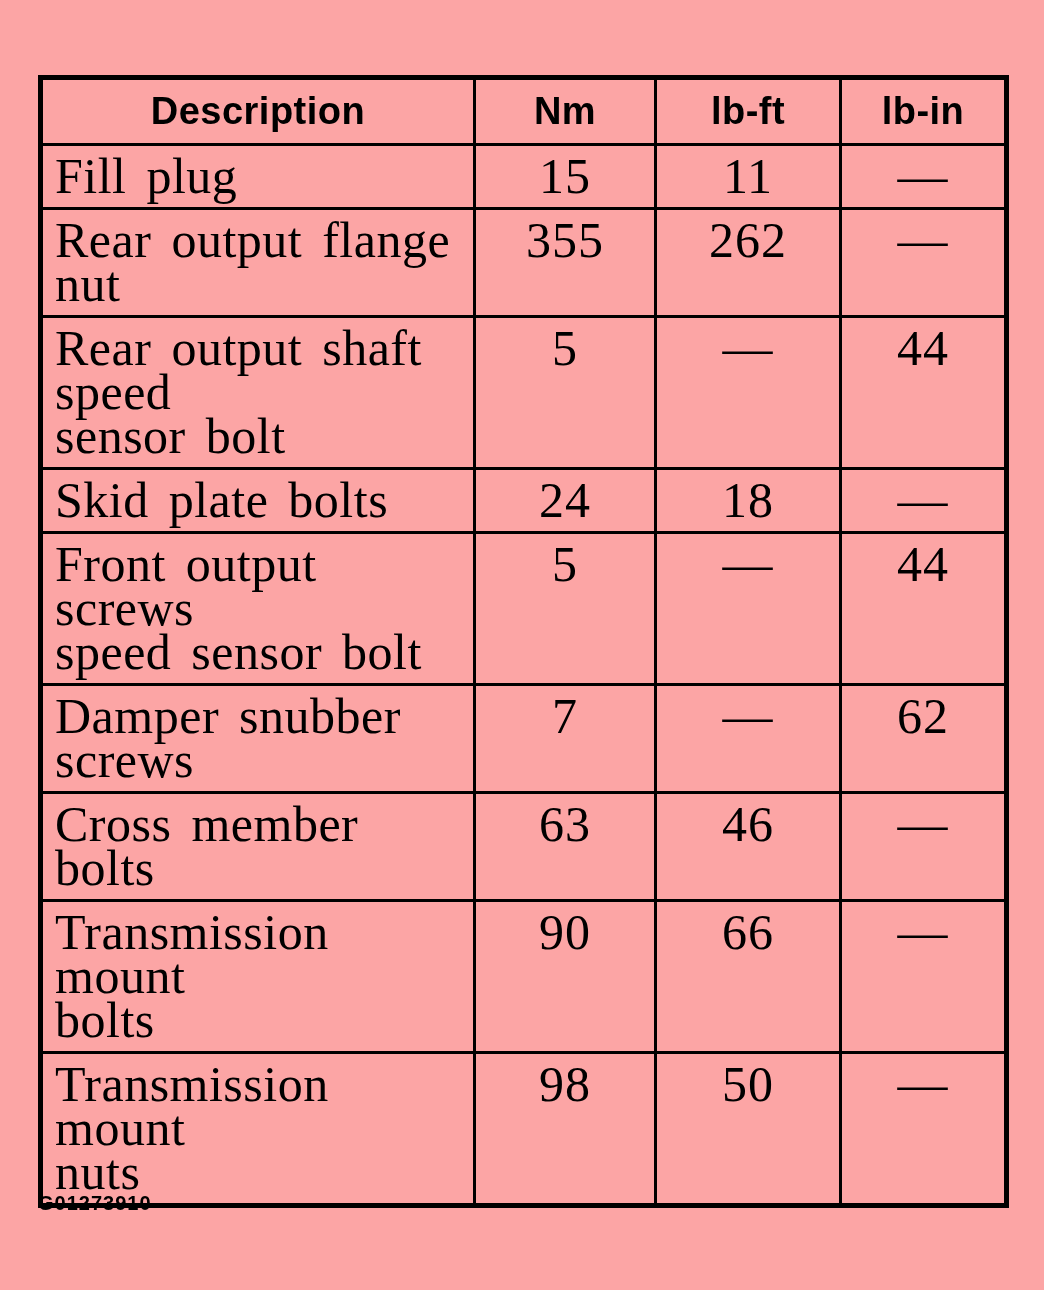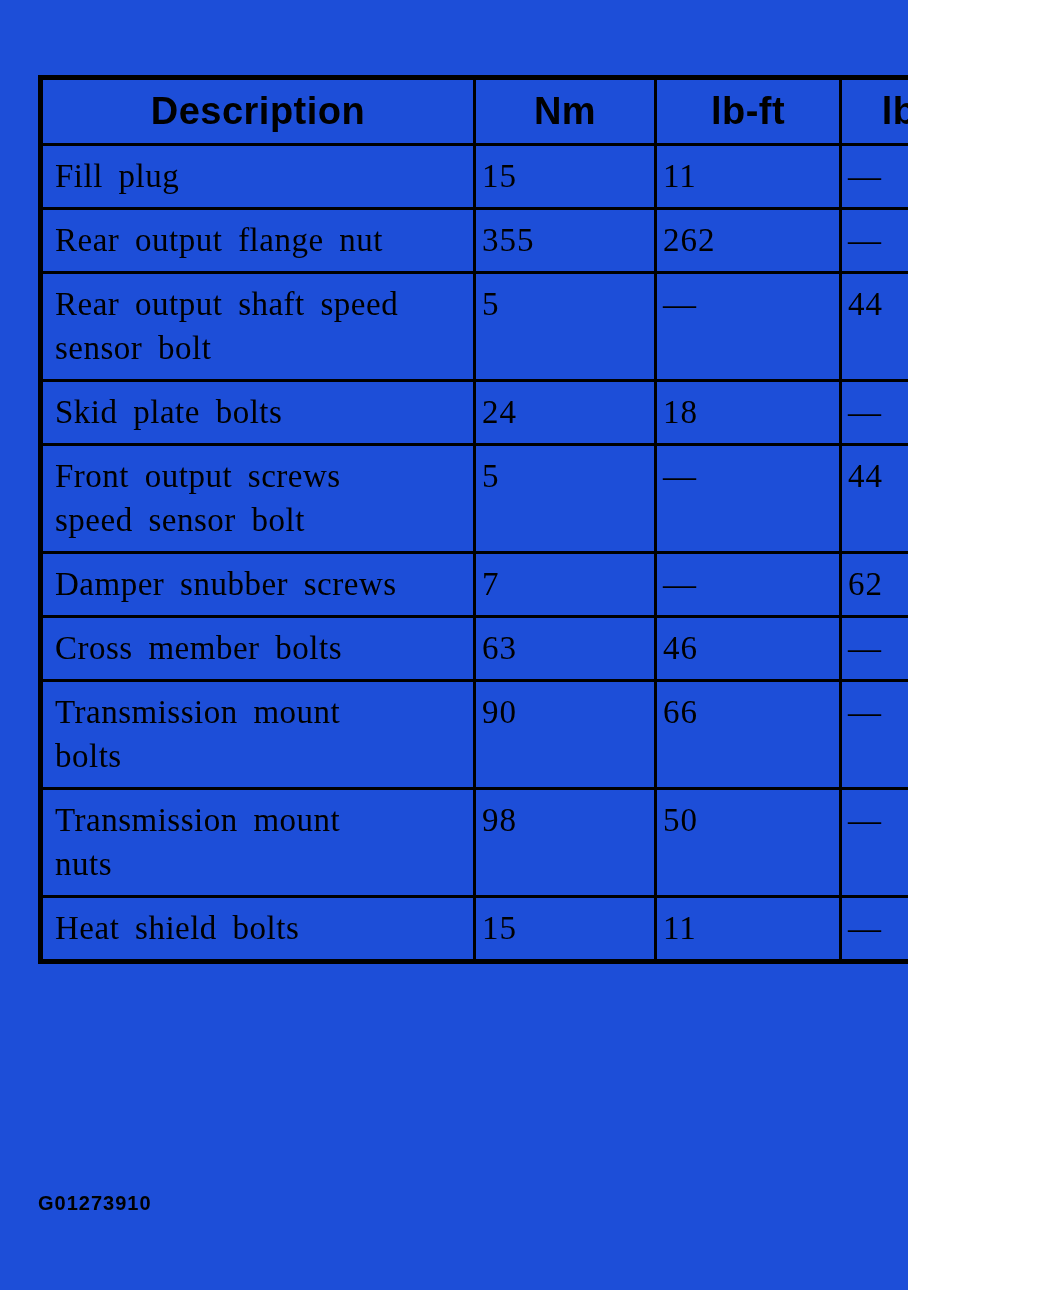--- a/index.html
+++ b/index.html
@@ -2,23 +2,23 @@
 <html><head>
 <meta charset="utf-8">
 <style>
   html, body {
     margin: 0;
     padding: 0;
     background: #ffffff;
   }
   .page {
     position: relative;
-    width: 908px;
+    width: 1044px;
     height: 1290px;
-    background: #1d4ed8;
+    background: #fca5a5;
     color: #000000;
     overflow: hidden;
   }
   table.spec-table {
     position: absolute;
     left: 38px;
     top: 75px;
     width: 966px;
     border-collapse: collapse;
     table-layout: fixed;
@@ -37,33 +37,33 @@
     font-family: "Liberation Sans", sans-serif;
     font-weight: bold;
     font-size: 38px;
     line-height: 44px;
     text-align: center;
     padding: 9px 4px 10px 4px;
     letter-spacing: 0.5px;
   }
   .spec-table td {
     font-family: "Liberation Serif", serif;
-    font-size: 33px;
+    font-size: 50px;
     line-height: 44px;
     padding: 8px 6px 9px 6px;
   }
   .spec-table td.desc {
     text-align: left;
     padding-left: 12px;
     white-space: pre-line;
     word-spacing: 7px;
     letter-spacing: 0.5px;
   }
   .spec-table td.num {
-    text-align: left;
+    text-align: center;
     letter-spacing: 1px;
   }
   .figure-id {
     position: absolute;
     left: 38px;
     top: 1192px;
     font-family: "Liberation Sans", sans-serif;
     font-weight: bold;
     font-size: 20px;
     letter-spacing: 1px;
@@ -142,24 +142,18 @@
         <td class="num">66</td>
         <td class="num">—</td>
       </tr>
       <tr>
         <td class="desc">Transmission mount
 nuts</td>
         <td class="num">98</td>
         <td class="num">50</td>
         <td class="num">—</td>
       </tr>
-      <tr>
-        <td class="desc">Heat shield bolts</td>
-        <td class="num">15</td>
-        <td class="num">11</td>
-        <td class="num">—</td>
-      </tr>
     </tbody>
   </table>
 
   <div class="figure-id">G01273910</div>
 
 </div>
 
 </body></html>

